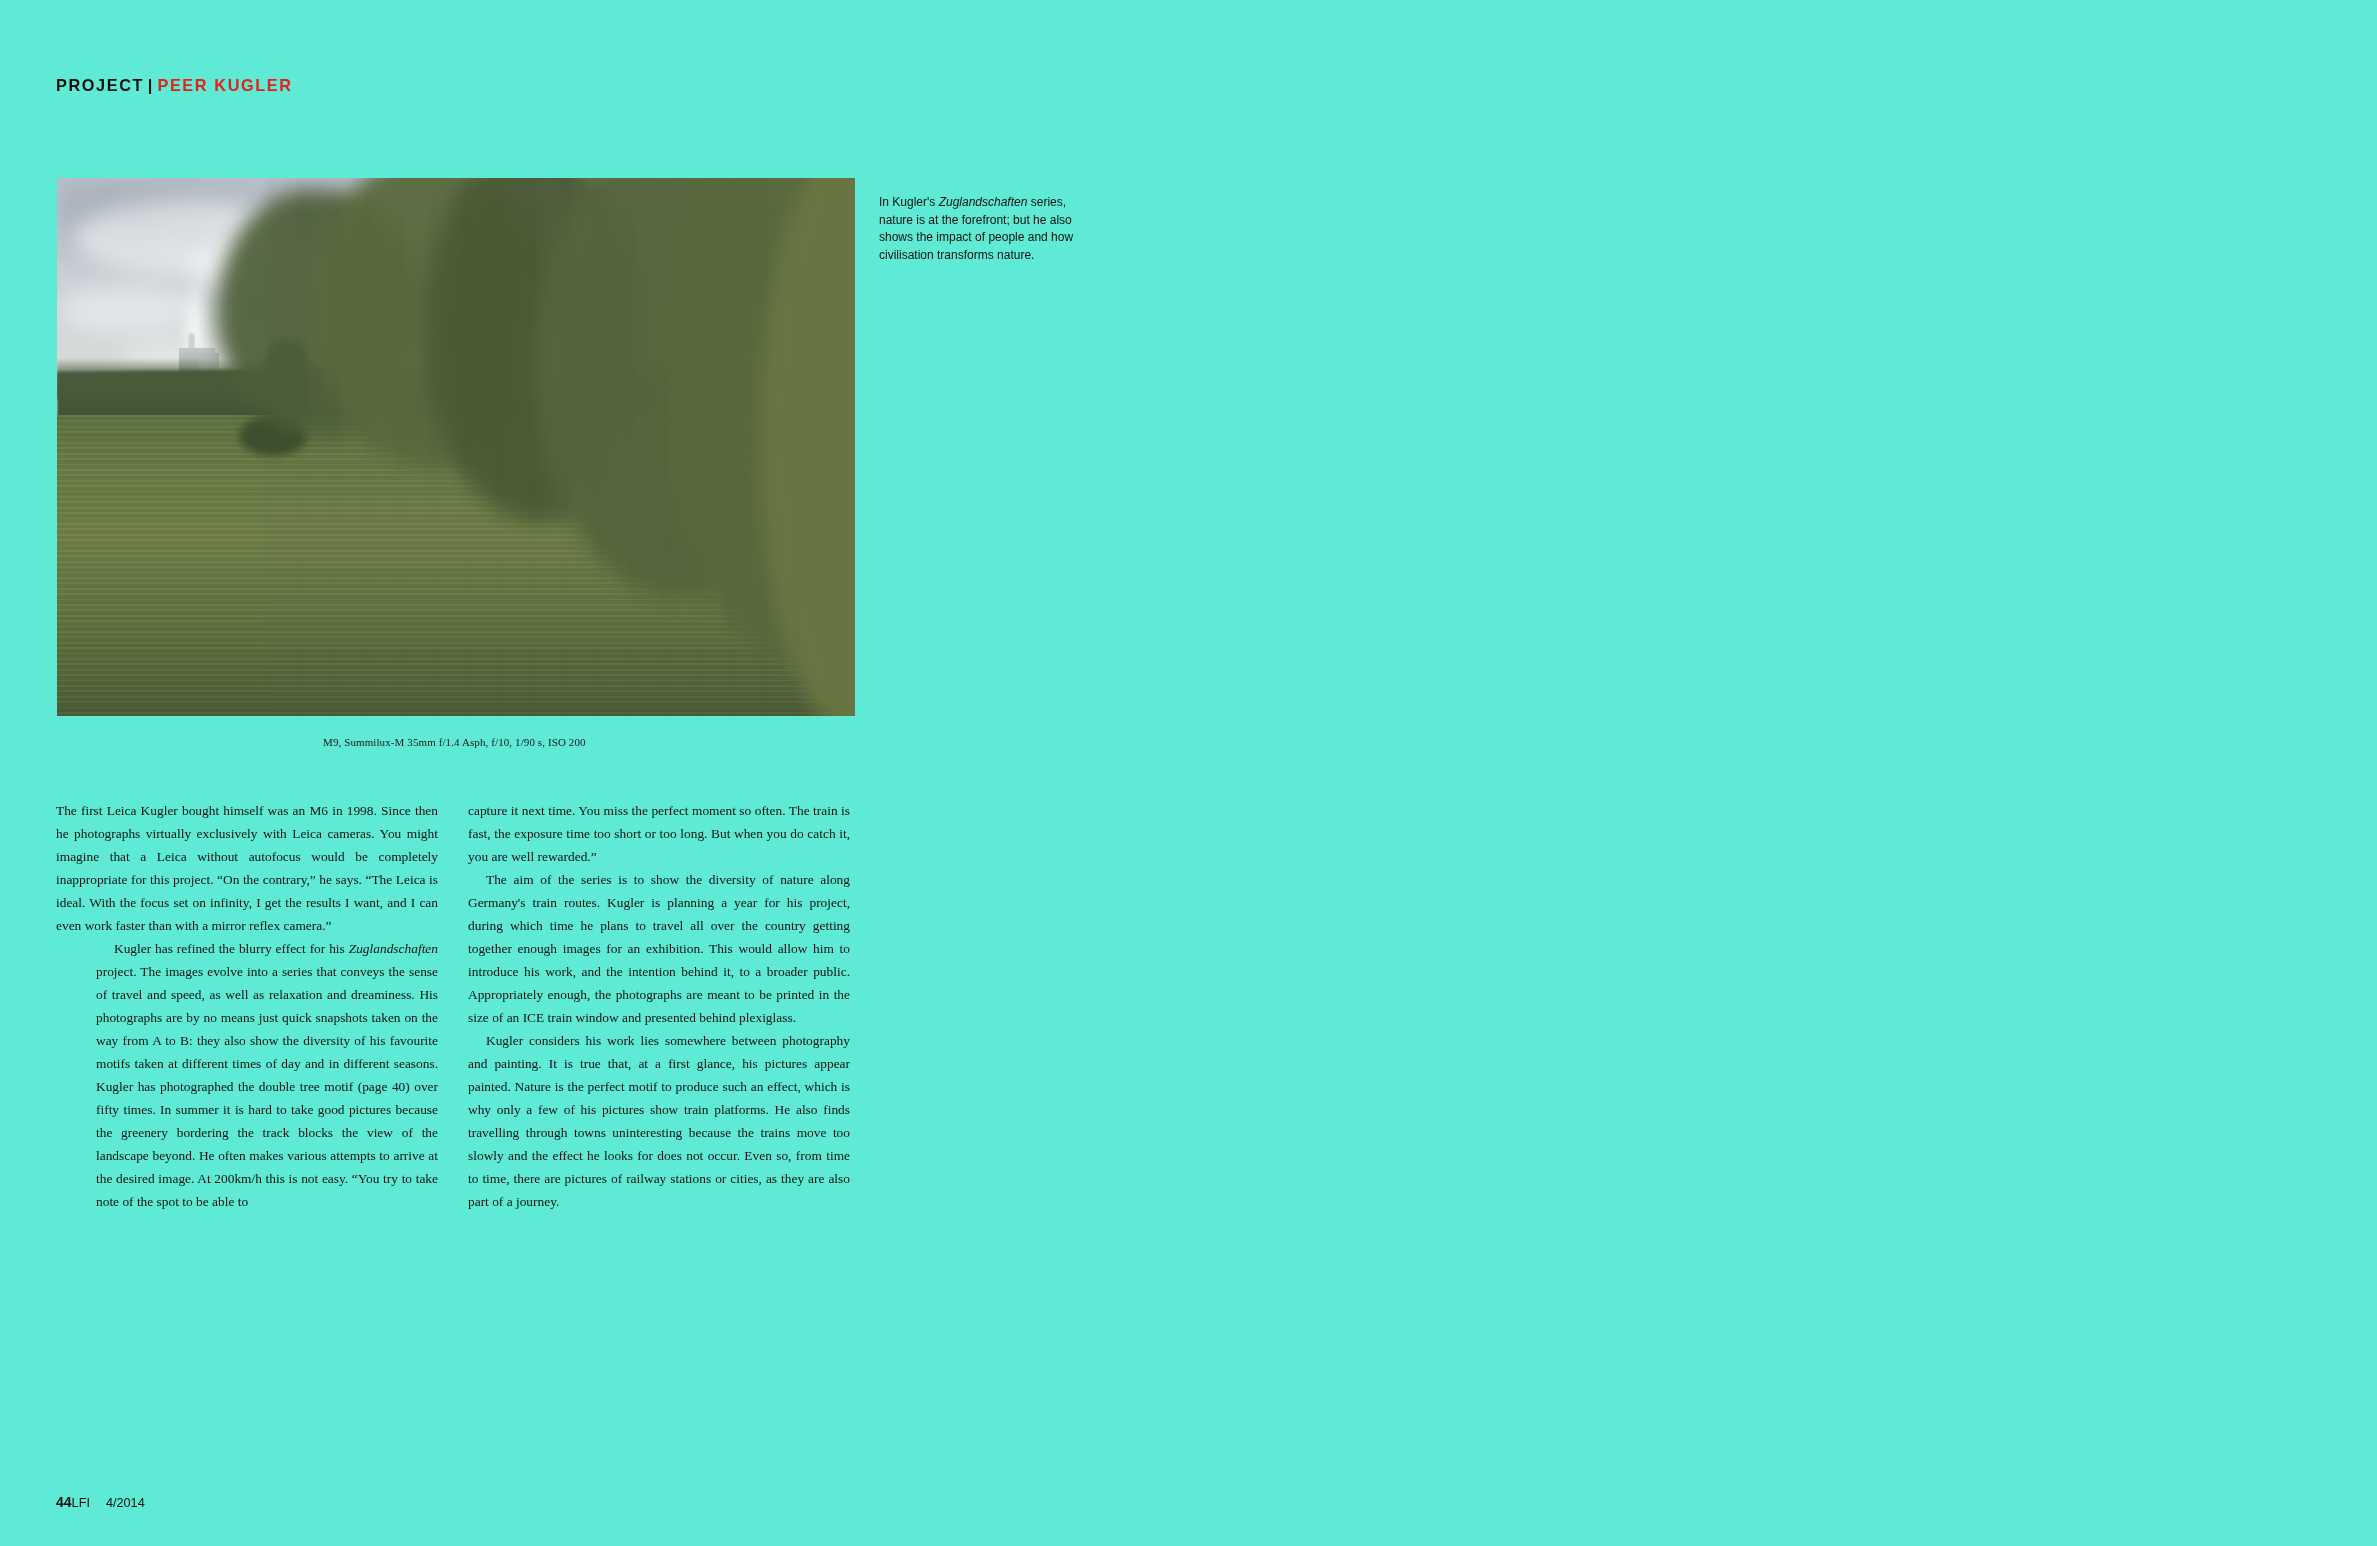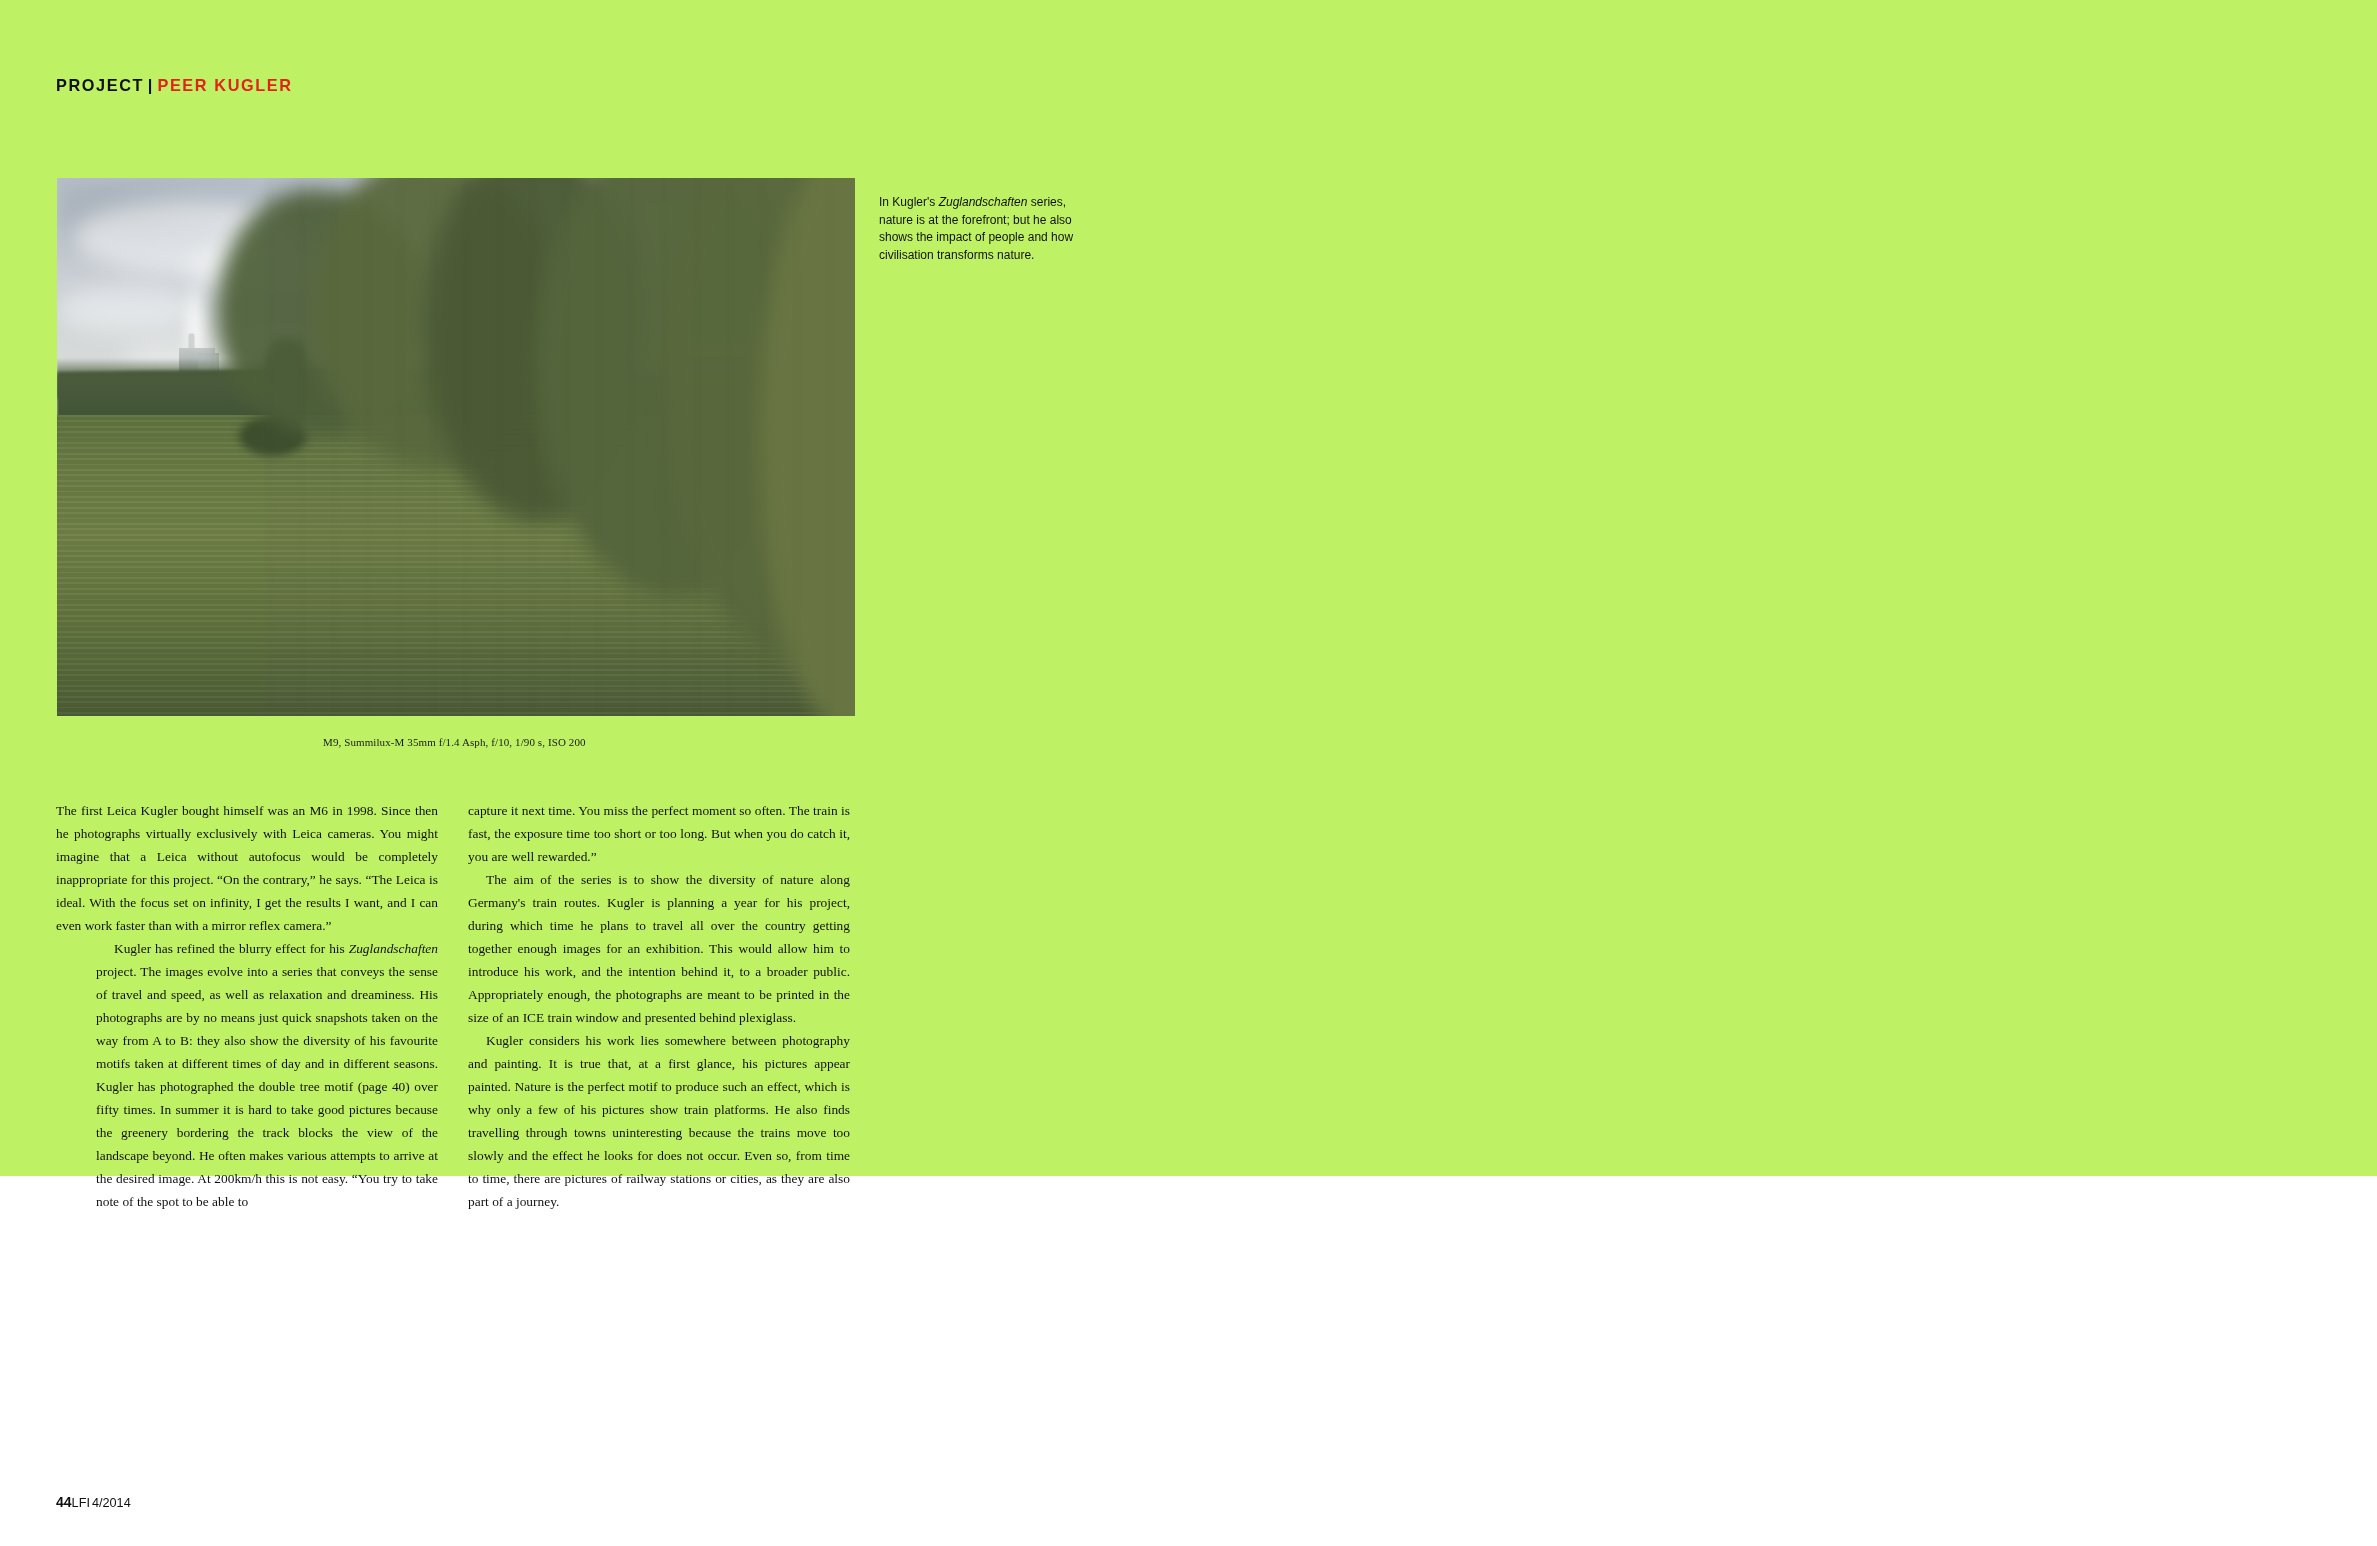--- a/index.html
+++ b/index.html
@@ -13,22 +13,22 @@
     font-family: "Liberation Serif", serif;
     color: #111111;
     position: relative;
     overflow: hidden;
   }
 
   .page {
     position: absolute;
     left: 0; top: 0;
     width: 2377px;
-    height: 1176px;
-    background: #bef264;
+    height: 1546px;
+    background: #5eead4;
   }
 
   
   .runhead {
     position: absolute;
     left: 56px;
     top: 76px;
     font-family: "Liberation Sans", sans-serif;
     font-weight: bold;
     font-size: 16.3px;
@@ -278,21 +278,21 @@
     position: absolute;
     left: 56px;
     top: 1494px;
     font-family: "Liberation Sans", sans-serif;
     font-size: 12.7px;
     color: #111111;
     white-space: nowrap;
   }
   .footer .pg { font-weight: bold; font-size: 14px; }
   .footer .mag { font-weight: normal; padding-left: 0; }
-  .footer .issue { padding-left: 2px; }
+  .footer .issue { padding-left: 16px; }
 </style>
 </head>
 <body>
 
 <div class="page">
 
   <div class="runhead">
     <span>PROJECT</span><span class="sep">|</span><span class="name">PEER KUGLER</span>
   </div>
 

